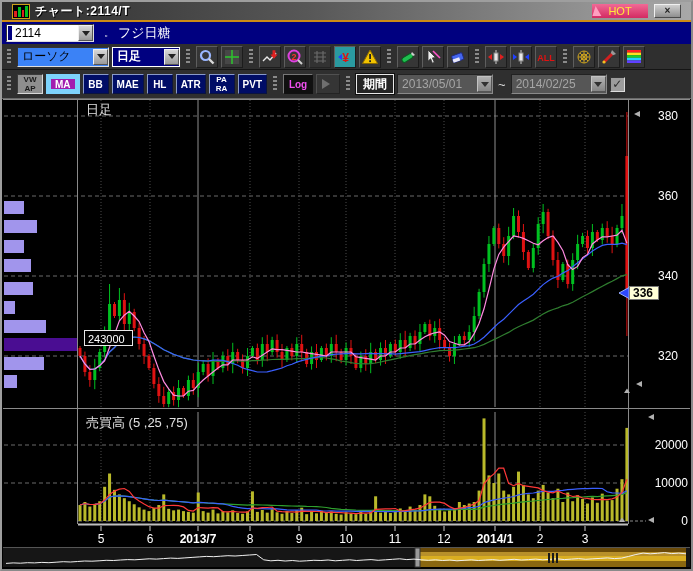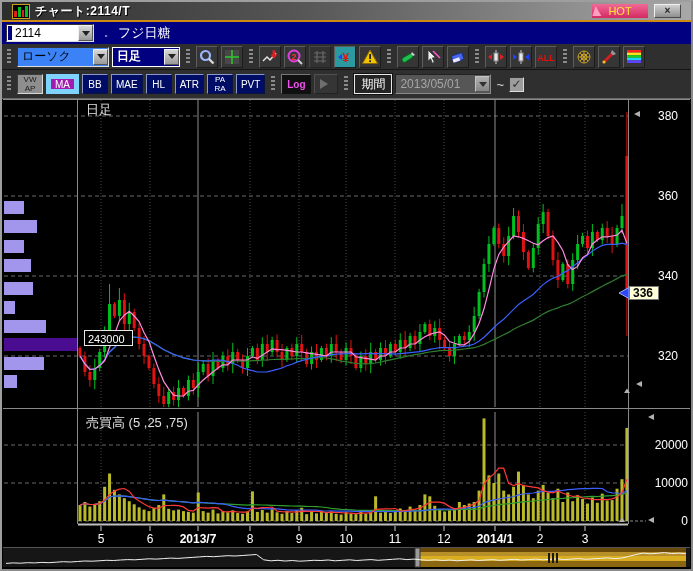--- a/index.html
+++ b/index.html
@@ -29,29 +29,29 @@
   .tools2{position:absolute;left:2px;top:70px;right:2px;height:29px;background:#2f2f2f;border-bottom:1px solid #6a6a6a;display:flex;align-items:center;gap:3px;padding:0 2px;z-index:5}
   .grip{width:4px;height:16px;background:repeating-linear-gradient(to bottom,#8a8a8a 0 2px,transparent 2px 4px);margin:0 3px}
   .typecombo{width:92px;height:20px;background:#3b82f6;border:1px solid;border-color:#333 #ddd #ddd #333;display:flex;align-items:center;padding-left:4px}
   .typecombo .val{color:#000;font-size:12px}
   .tfcombo{width:68px;height:20px;background:#000080;border:1px solid #fff;outline:1px solid #333;display:flex;align-items:center;padding-left:4px}
   .tfcombo .val{color:#fff;font-size:12px;font-weight:bold}
   .tbtn{width:22px;height:22px;background:#363636;border:1px solid;border-color:#5e5e5e #1c1c1c #1c1c1c #5e5e5e;display:flex;align-items:center;justify-content:center;cursor:pointer}
   .tbtn.dis{opacity:.55}
   .tbtn svg{display:block}
   
-  .ibtn{min-width:26px;height:20px;padding:0 4px;background:#000d66;color:#fff;font-size:10px;font-weight:normal;border:1px solid;border-color:#8a9ac8 #0a1340 #0a1340 #8a9ac8;display:flex;flex-direction:column;align-items:center;justify-content:center;line-height:9px;cursor:pointer}
+  .ibtn{min-width:26px;height:20px;padding:0 4px;background:#000d66;color:#fff;font-size:10px;font-weight:bold;border:1px solid;border-color:#8a9ac8 #0a1340 #0a1340 #8a9ac8;display:flex;flex-direction:column;align-items:center;justify-content:center;line-height:9px;cursor:pointer}
   .ibtn span:empty{display:none}
   .ibtn.two{font-size:8px;letter-spacing:0}
   .ibtn.pressed{background:#8e8e8e;color:#1a1a1a;border-color:#3a3a3a #d8d8d8 #d8d8d8 #3a3a3a}
   .ibtn.active{background:#a21caf;border:5px solid #7dd3fc}
   .logbtn{width:30px;height:20px;background:#101010;color:#f050f0;font-size:10px;font-weight:bold;border:1px solid;border-color:#777 #111 #111 #777;display:flex;align-items:center;justify-content:center;cursor:pointer}
   .jumpbtn{width:24px;height:20px;background:#3a3a3a;border:1px solid;border-color:#666 #1c1c1c #1c1c1c #666;display:flex;align-items:center;justify-content:center;opacity:.6}
   .jumpbtn b{width:0;height:0;border:5px solid transparent;border-left:8px solid #9a9a9a}
-  .periodbtn{height:20px;padding:0 6px;background:#242424;color:#fff;font-size:12px;font-weight:normal;border:1px solid #e8e8e8;outline:1px solid #111;display:flex;align-items:center;cursor:pointer}
+  .periodbtn{height:20px;padding:0 6px;background:#242424;color:#fff;font-size:12px;font-weight:bold;border:1px solid #e8e8e8;outline:1px solid #111;display:flex;align-items:center;cursor:pointer}
   .datecombo{width:96px;height:20px;background:#565656;border:1px solid;border-color:#222 #8a8a8a #8a8a8a #222;display:flex;align-items:center;padding-left:4px;color:#a5a5a5;font-size:12px}
   .datecombo .combo-arrow{opacity:.7}
   .tilde{color:#ddd;font-size:13px;margin:0 2px}
   .chk{width:15px;height:15px;background:#9c9c9c;border:1px solid;border-color:#333 #ddd #ddd #333;color:#2c2c2c;font-weight:bold;font-size:12px;line-height:13px;text-align:center;cursor:pointer}
   #chart{position:absolute;left:0;top:99px;z-index:1}
   #chart text{font-family:"Liberation Sans","DejaVu Sans",sans-serif}
 </style>
 </head>
 <body>
 
@@ -246,20 +246,26 @@
       </div>
     <span class="grip"></span>
     <div class="periodbtn">期間</div>
     <div class="datecombo">
       <span>2013/05/01</span>
       <span class="combo-arrow" style="margin-left:auto">
           <b></b>
         </span>
     </div>
     <span class="tilde">~</span>
+    <div class="datecombo">
+      <span>2014/02/25</span>
+      <span class="combo-arrow" style="margin-left:auto">
+          <b></b>
+        </span>
+    </div>
     <div class="chk">✓</div>
   </div>
 
   <svg id="chart" width="693" height="472" viewBox="0 99 693 472">
       <g>
         <line x1="4" y1="116" x2="628" y2="116" stroke="#6a6a6a" stroke-dasharray="4 3"></line>
         <line x1="4" y1="196" x2="628" y2="196" stroke="#6a6a6a" stroke-dasharray="4 3"></line>
         <line x1="4" y1="276" x2="628" y2="276" stroke="#6a6a6a" stroke-dasharray="4 3"></line>
         <line x1="4" y1="356" x2="628" y2="356" stroke="#6a6a6a" stroke-dasharray="4 3"></line>
         <line x1="4" y1="445" x2="628" y2="445" stroke="#6a6a6a" stroke-dasharray="4 3"></line>

